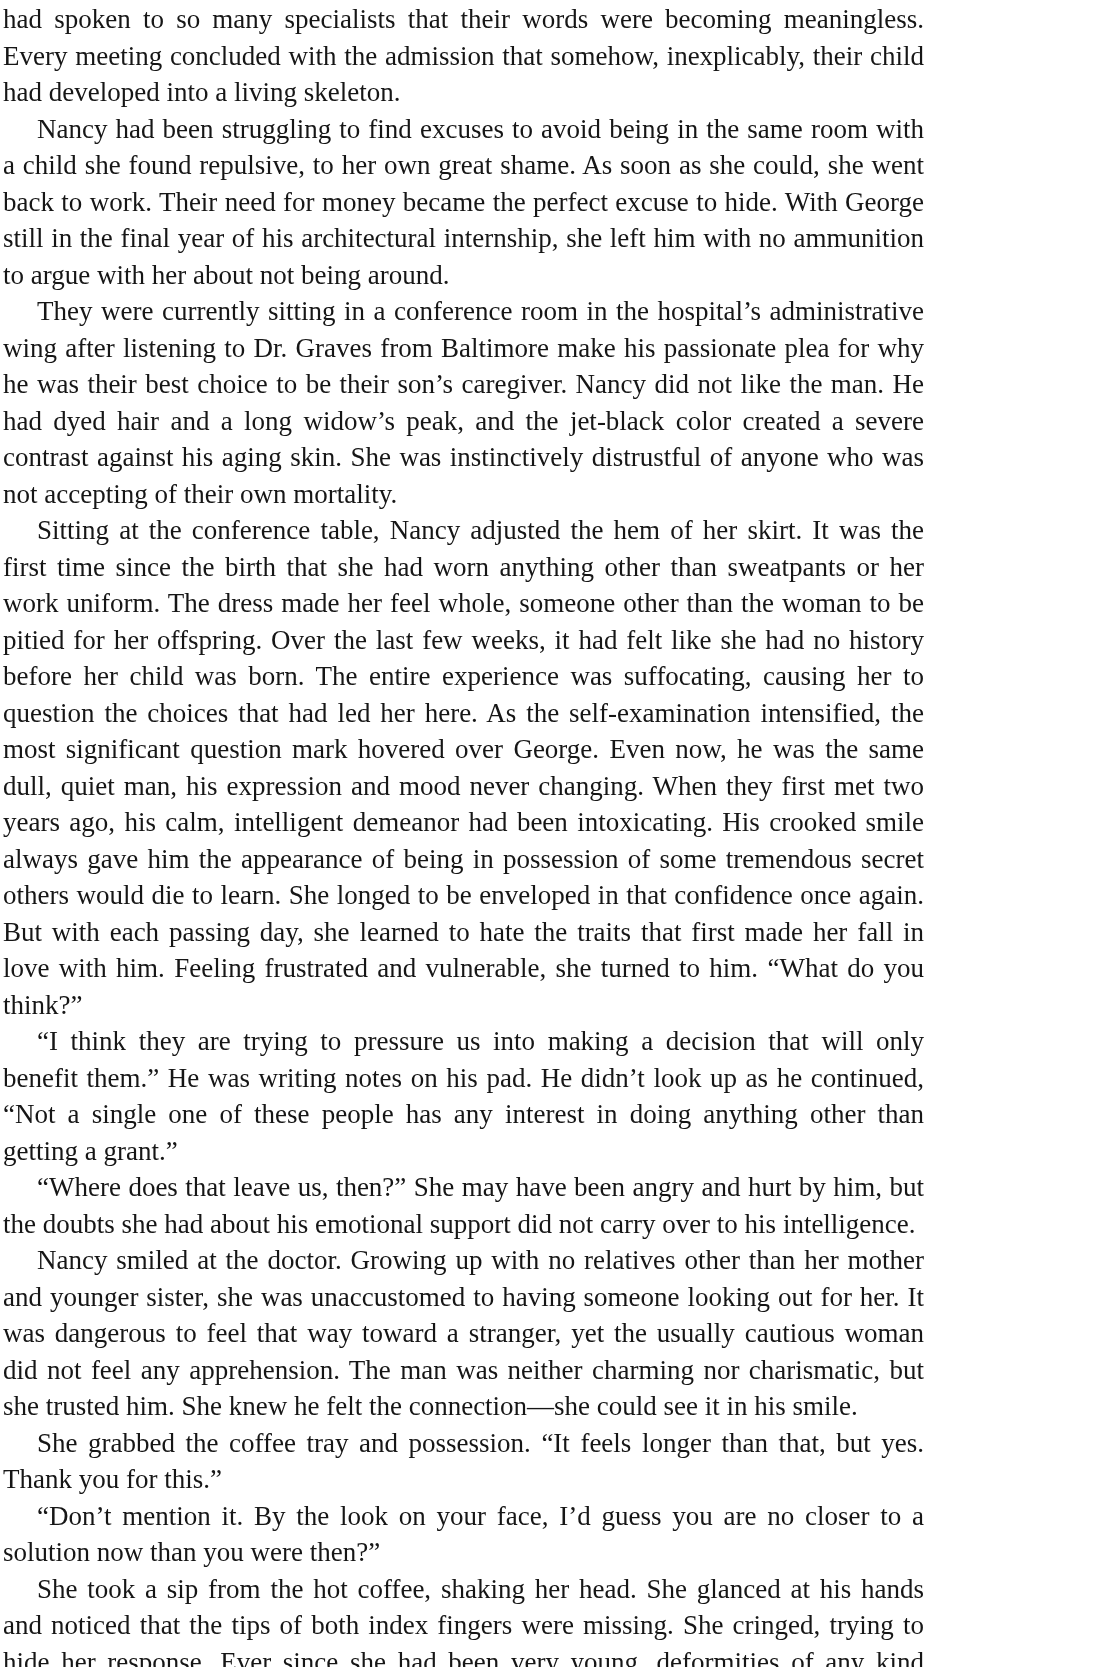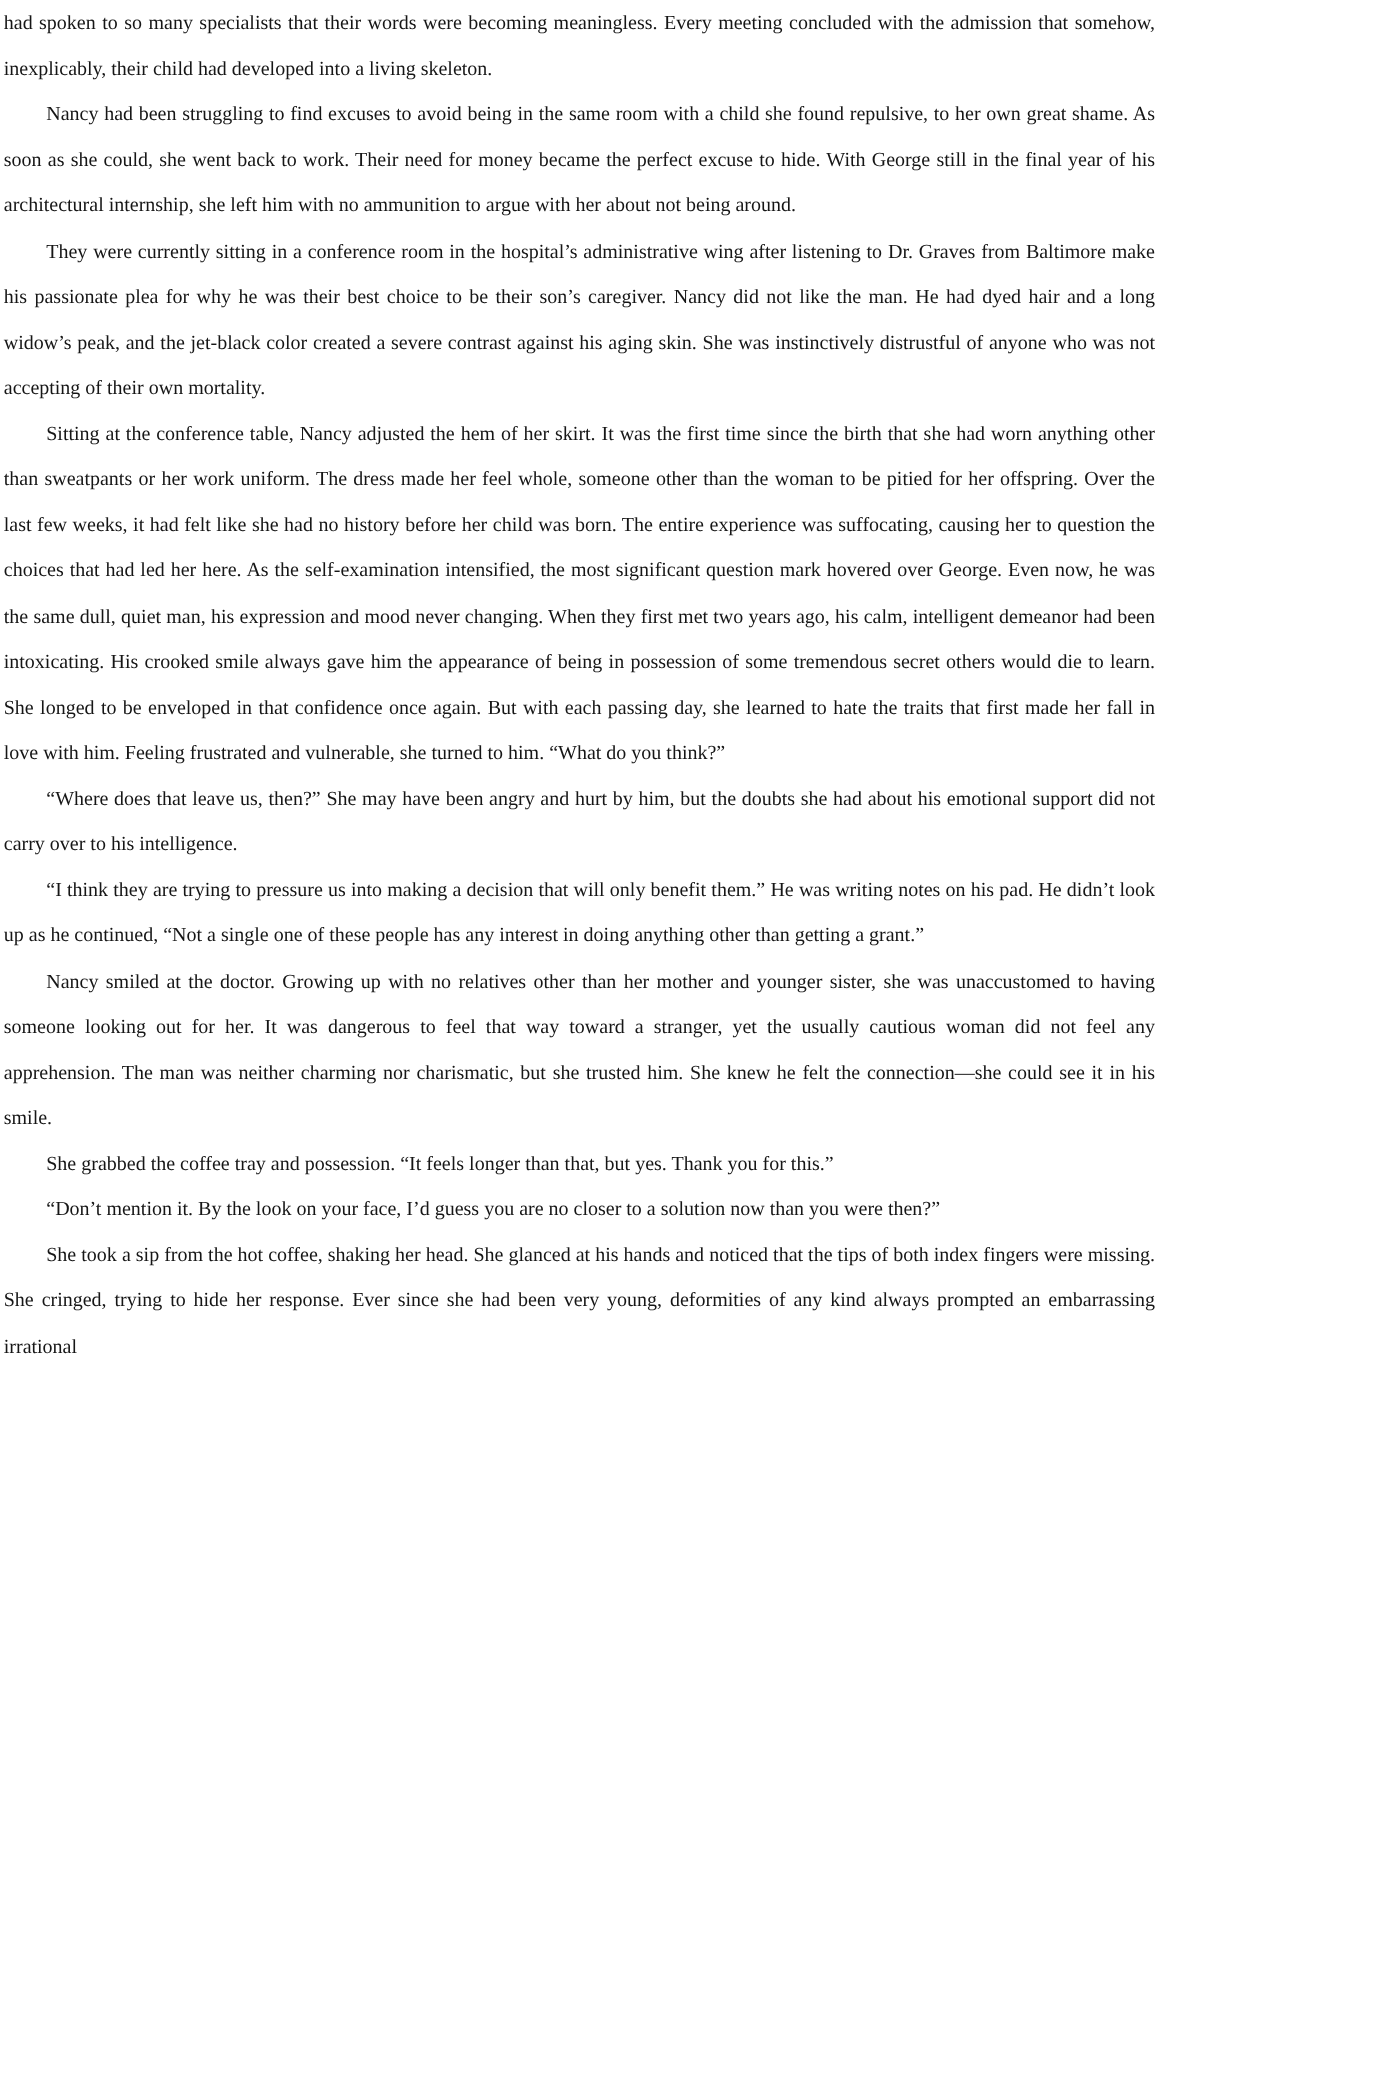--- a/index.html
+++ b/index.html
@@ -10,21 +10,21 @@
   }
   .book-page {
     position: relative;
     width: 948px;
     height: 1667px;
     box-sizing: border-box;
     overflow: hidden;
     background: #ffffff;
     padding: 1px 24px 0 3px;
     font-family: "Liberation Serif", "DejaVu Serif", serif;
-    font-size: 16px;
+    font-size: 27px;
     line-height: 36.5px;
     color: #161616;
     text-align: justify;
   }
   .book-page p {
     margin: 0;
     padding: 0;
     text-indent: 34px;
   }
   .book-page p.continuation {
@@ -32,19 +32,19 @@
   }
 </style>
 </head>
 <body>
 
 <div class="book-page">
   <p class="continuation">had spoken to so many specialists that their words were becoming meaningless. Every meeting concluded with the admission that somehow, inexplicably, their child had developed into a living skeleton.</p>
   <p>Nancy had been struggling to find excuses to avoid being in the same room with a child she found repulsive, to her own great shame. As soon as she could, she went back to work. Their need for money became the perfect excuse to hide. With George still in the final year of his architectural internship, she left him with no ammunition to argue with her about not being around.</p>
   <p>They were currently sitting in a conference room in the hospital’s administrative wing after listening to Dr. Graves from Baltimore make his passionate plea for why he was their best choice to be their son’s caregiver. Nancy did not like the man. He had dyed hair and a long widow’s peak, and the jet-black color created a severe contrast against his aging skin. She was instinctively distrustful of anyone who was not accepting of their own mortality.</p>
   <p>Sitting at the conference table, Nancy adjusted the hem of her skirt. It was the first time since the birth that she had worn anything other than sweatpants or her work uniform. The dress made her feel whole, someone other than the woman to be pitied for her offspring. Over the last few weeks, it had felt like she had no history before her child was born. The entire experience was suffocating, causing her to question the choices that had led her here. As the self-examination intensified, the most significant question mark hovered over George. Even now, he was the same dull, quiet man, his expression and mood never changing. When they first met two years ago, his calm, intelligent demeanor had been intoxicating. His crooked smile always gave him the appearance of being in possession of some tremendous secret others would die to learn. She longed to be enveloped in that confidence once again. But with each passing day, she learned to hate the traits that first made her fall in love with him. Feeling frustrated and vulnerable, she turned to him. “What do you think?”</p>
+  <p>“I think they are trying to pressure us into making a decision that will only benefit them.” He was writing notes on his pad. He didn’t look up as he continued, “Not a single one of these people has any interest in doing anything other than getting a grant.”</p>
   <p>“Where does that leave us, then?” She may have been angry and hurt by him, but the doubts she had about his emotional support did not carry over to his intelligence.</p>
-  <p>“I think they are trying to pressure us into making a decision that will only benefit them.” He was writing notes on his pad. He didn’t look up as he continued, “Not a single one of these people has any interest in doing anything other than getting a grant.”</p>
   <p>Nancy smiled at the doctor. Growing up with no relatives other than her mother and younger sister, she was unaccustomed to having someone looking out for her. It was dangerous to feel that way toward a stranger, yet the usually cautious woman did not feel any apprehension. The man was neither charming nor charismatic, but she trusted him. She knew he felt the connection—she could see it in his smile.</p>
   <p>She grabbed the coffee tray and possession. “It feels longer than that, but yes. Thank you for this.”</p>
   <p>“Don’t mention it. By the look on your face, I’d guess you are no closer to a solution now than you were then?”</p>
   <p>She took a sip from the hot coffee, shaking her head. She glanced at his hands and noticed that the tips of both index fingers were missing. She cringed, trying to hide her response. Ever since she had been very young, deformities of any kind always prompted an embarrassing irrational</p>
 </div>
 
 </body></html>

